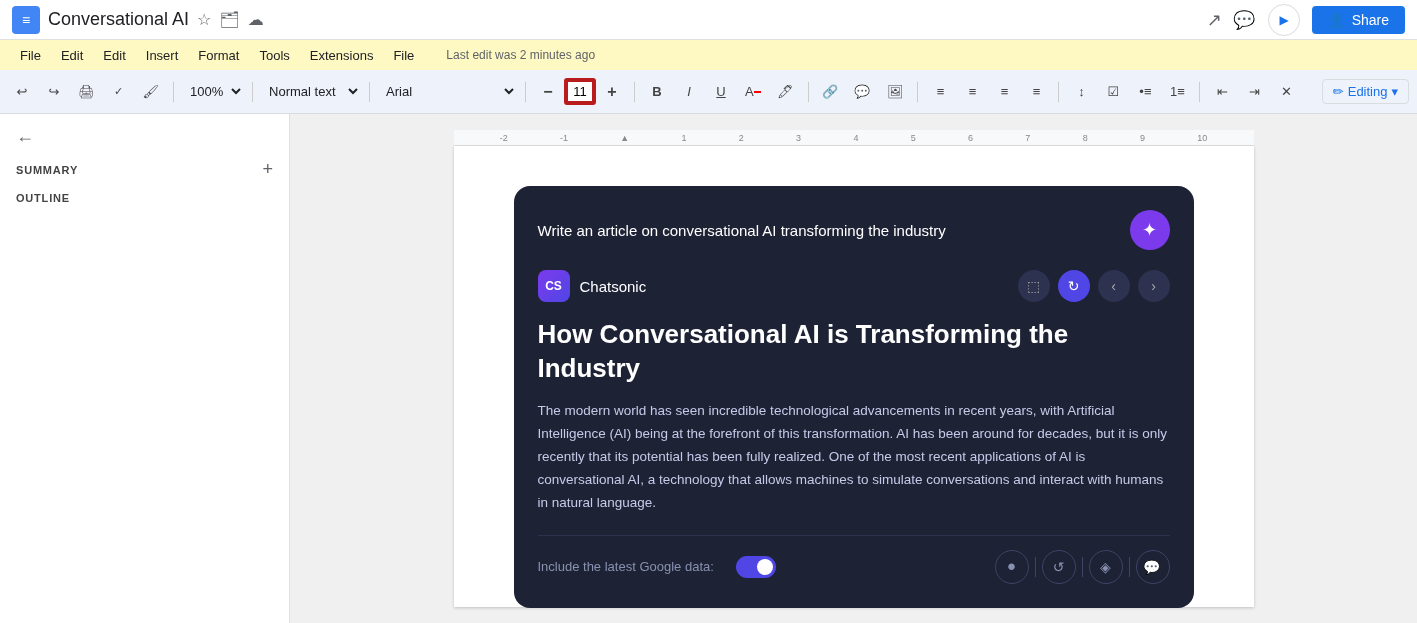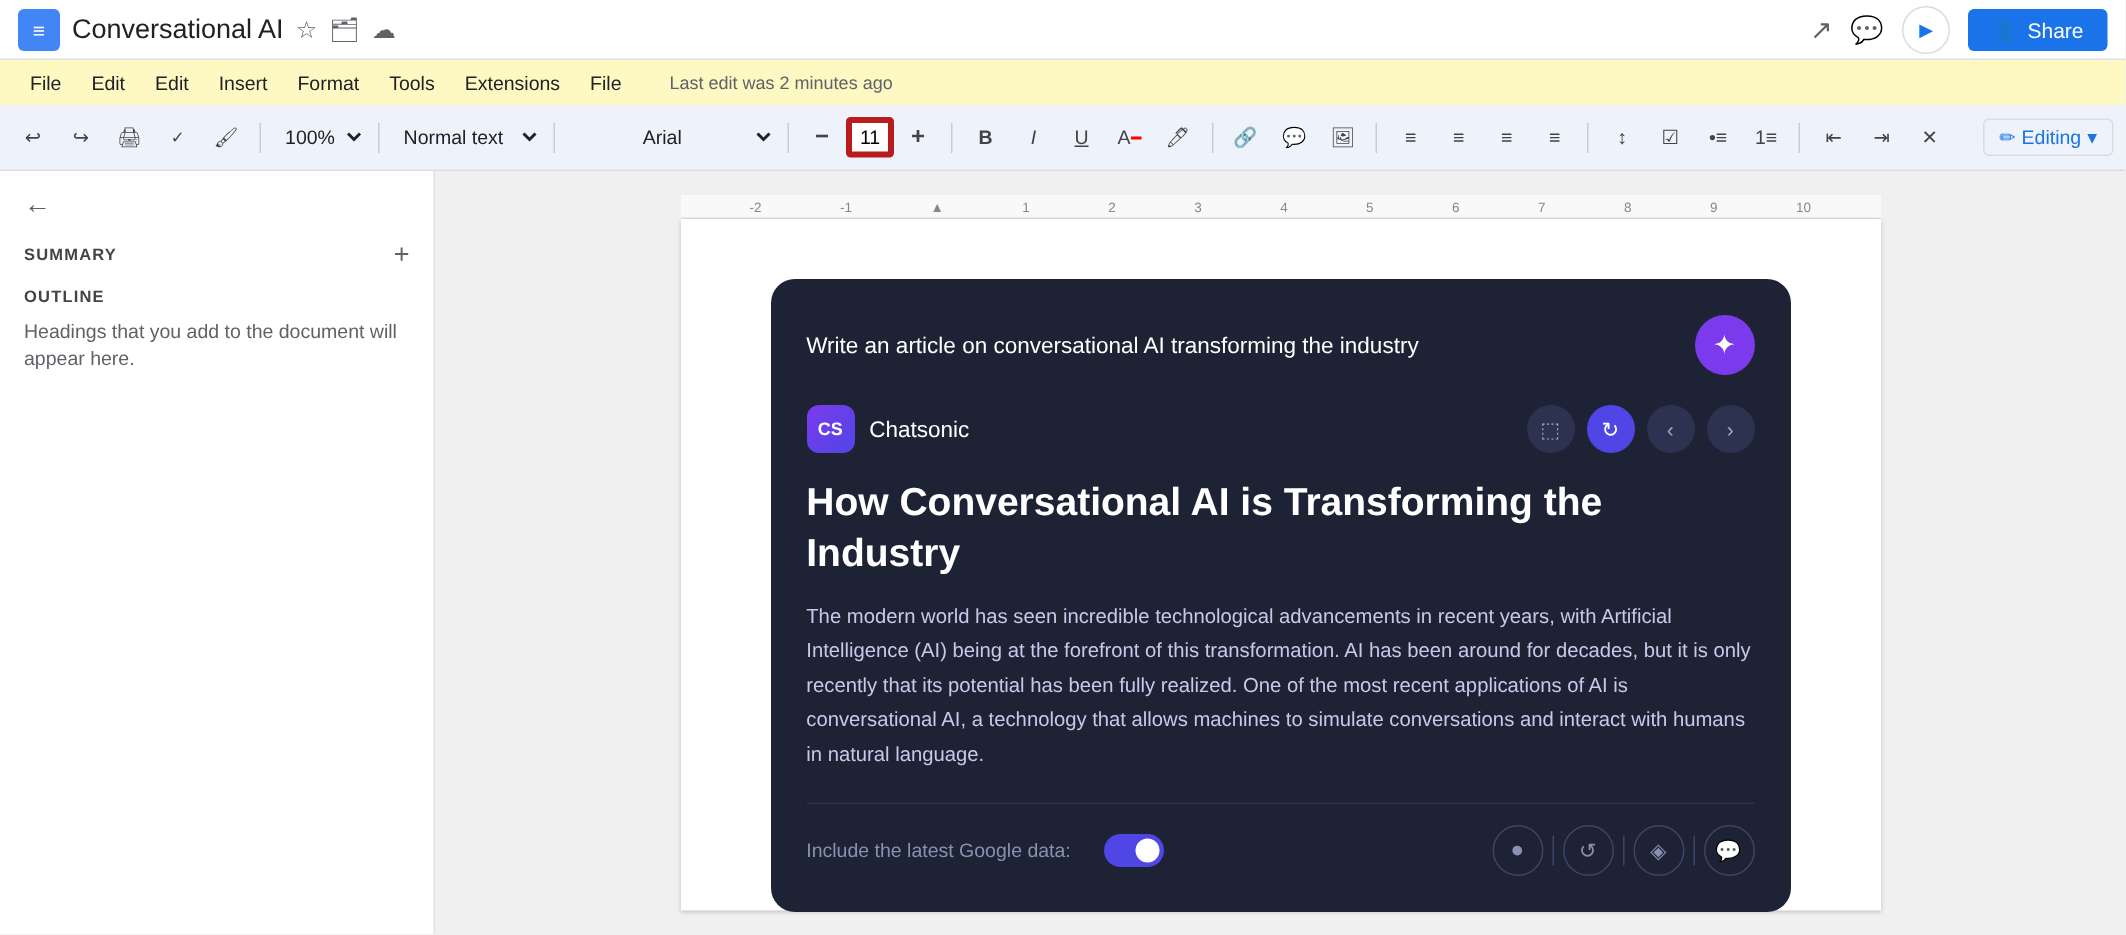--- a/index.html
+++ b/index.html
@@ -365,21 +365,21 @@
     <option>150%</option>
   </select>
   <div class="toolbar-divider"></div>
   <select class="toolbar-select" style="min-width:100px;">
     <option>Normal text</option>
     <option>Heading 1</option>
     <option>Heading 2</option>
     <option>Heading 3</option>
   </select>
   <div class="toolbar-divider"></div>
-  <select class="toolbar-select" style="min-width:60px;text-align:center;">
+  <select class="toolbar-select" style="min-width:60px;">
     <option>Arial</option>
     <option>Times New Roman</option>
     <option>Georgia</option>
   </select>
   <div class="toolbar-divider"></div>
   <div class="font-size-box">
     <button class="toolbar-btn" style="font-size:16px; font-weight:bold;">−</button>
     <input type="text" value="11" style="">
     <button class="toolbar-btn" style="font-size:16px; font-weight:bold;">+</button>
   </div>
@@ -417,21 +417,20 @@
 
 <div id="main">
 
   <div id="sidebar">
     <button class="back-btn">←</button>
     <div class="section-title">
       <span>SUMMARY</span>
       <button class="add-btn">+</button>
     </div>
     <div class="outline-title">OUTLINE</div>
-    <p class="outline-desc">Headings that you add to the document will appear here.</p>
   </div>
 
   <div id="document-area">
 
     <div id="ruler">
       <div class="ruler-marks">
         <span>-2</span>
         <span>-1</span>
         <span>▲</span>
         <span>1</span>

